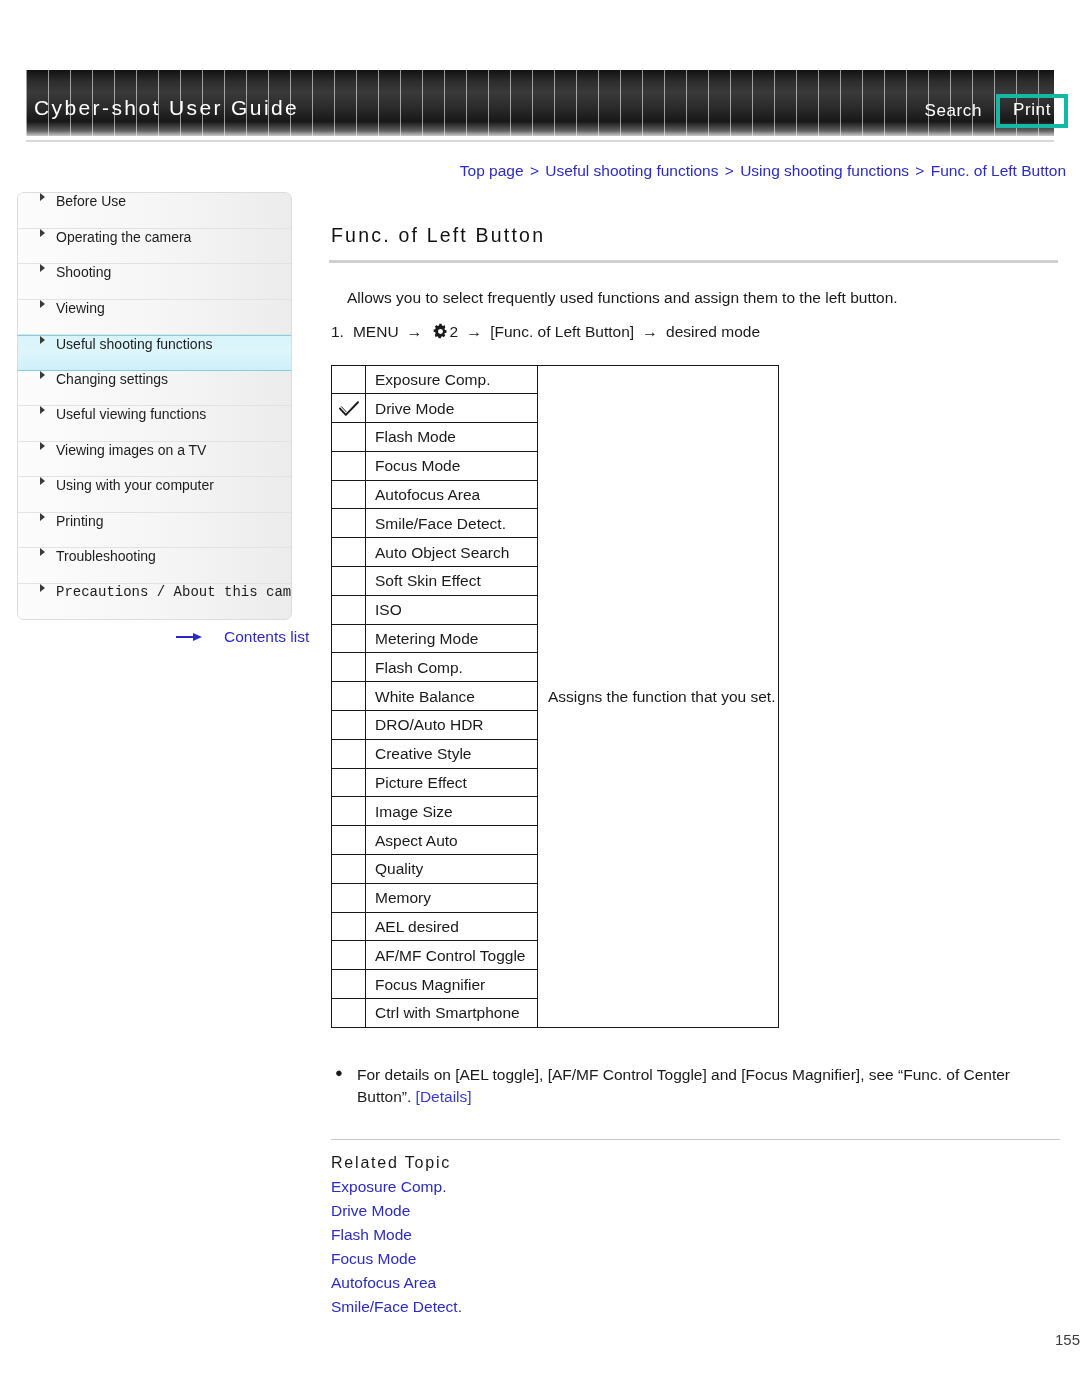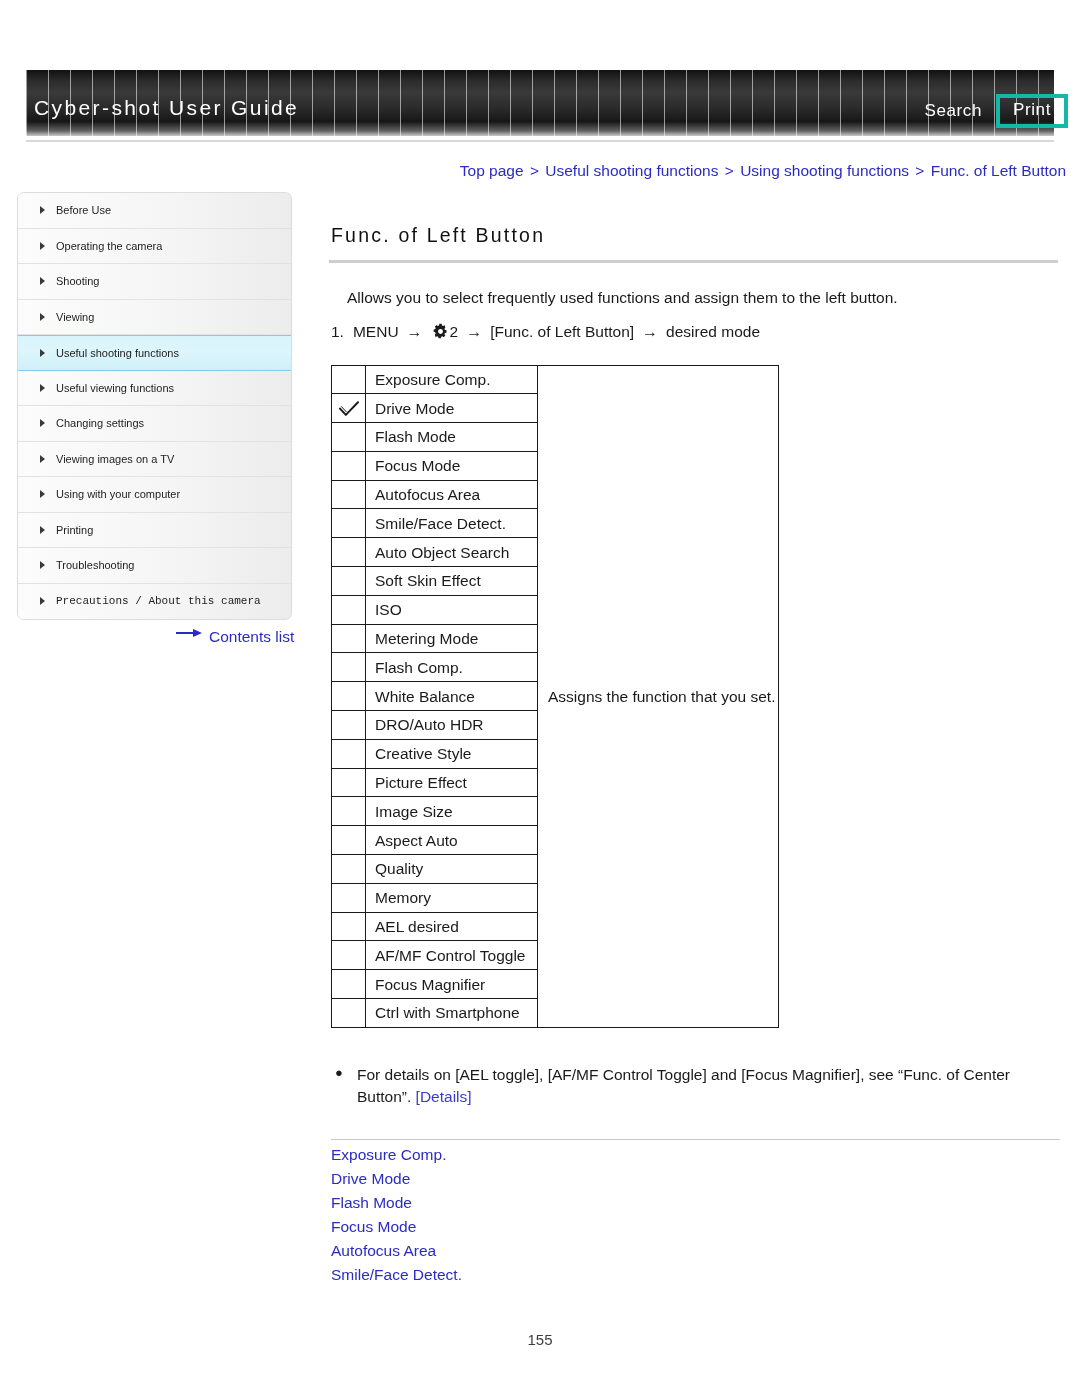--- a/index.html
+++ b/index.html
@@ -103,23 +103,22 @@
     width: 275px;
     border: 1px solid #dcdcdc;
     border-radius: 7px;
     background: linear-gradient(to right, #fbfbfb 0%, #f4f4f4 55%, #eaeaea 100%);
     overflow: hidden;
   }
   .side-item {
     position: relative;
     height: 35.5px;
     display: flex;
-    align-items: center;
     padding-left: 22px;
-    font-size: 11px;
+    font-size: 14px;
     color: #1d1d1d;
     border-bottom: 1px solid #e2e2e2;
     background: linear-gradient(to right, #fcfcfc 0%, #f6f6f6 50%, #ececec 100%);
     cursor: pointer;
     white-space: nowrap;
   }
   .side-item:last-child { border-bottom: none; font-family: Liberation Mono, monospace; }
   .side-item .tri {
     width: 0; height: 0;
     border-left: 5px solid #3a3a3a;
@@ -132,21 +131,22 @@
     background: linear-gradient(to bottom, #d8f4fb 0%, #ddf6fc 45%, #cfeff8 100%);
     border-top: 1px solid #7fd0e4;
     border-bottom: 1px solid #7fd0e4;
     color: #1d1d1d;
   }
   #contents-list {
     position: absolute;
     left: 176px;
     top: 628px;
     display: flex;
-    gap: 7px;
+    align-items: center;
+    gap: 22px;
     font-size: 15.5px;
     color: #2b2bc4;
     cursor: pointer;
     white-space: nowrap;
   }
   #contents-list .arrow {
     position: relative;
     width: 26px;
     height: 10px;
     flex: 0 0 auto;
@@ -290,21 +290,21 @@
     color: #2b2bc4;
     cursor: pointer;
     white-space: nowrap;
   }
 
   
   #page-number {
     position: absolute;
     left: 0; right: 0;
     top: 1331px;
-    text-align: center;
+    text-align: right;
     font-size: 15px;
     color: #3d3d3d;
   }
 </style>
 </head>
 <body>
 
 <div id="header-bar"></div>
 <div id="header-underline"></div>
 <div id="header-title">Cyber-shot User Guide</div>
@@ -339,25 +339,25 @@
     <div class="side-item">
       <span class="tri"></span>
       <span>Viewing</span>
     </div>
     <div class="side-item active">
       <span class="tri"></span>
       <span>Useful shooting functions</span>
     </div>
     <div class="side-item">
       <span class="tri"></span>
+      <span>Changing settings</span>
+    </div>
+    <div class="side-item">
+      <span class="tri"></span>
       <span>Useful viewing functions</span>
-    </div>
-    <div class="side-item">
-      <span class="tri"></span>
-      <span>Changing settings</span>
     </div>
     <div class="side-item">
       <span class="tri"></span>
       <span>Viewing images on a TV</span>
     </div>
     <div class="side-item">
       <span class="tri"></span>
       <span>Using with your computer</span>
     </div>
     <div class="side-item">
@@ -504,20 +504,21 @@
 
   <div id="note">
     <span class="bullet">●</span>
     <span class="note-text">
       <span>For details on [AEL toggle], [AF/MF Control Toggle] and [Focus Magnifier], see “Func. of Center Button”.</span>
       <span class="link">[Details]</span>
     </span>
   </div>
 
   <div id="related-rule"></div>
+  <div id="related-heading">Related Topic</div>
   <div id="related-links">
       <div class="related-link">Exposure Comp.</div>
       <div class="related-link">Drive Mode</div>
       <div class="related-link">Flash Mode</div>
       <div class="related-link">Focus Mode</div>
       <div class="related-link">Autofocus Area</div>
       <div class="related-link">Smile/Face Detect.</div>
     </div>
 
 </main>

